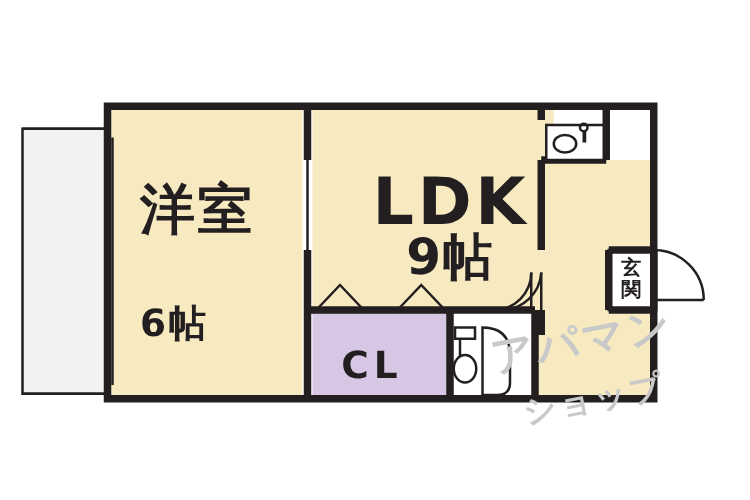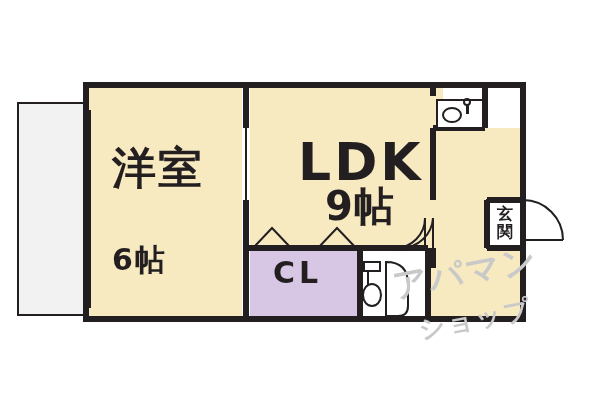--- a/index.html
+++ b/index.html
@@ -148,16 +148,16 @@
 
 <div class="wm" id="wm1">アパマン</div>
 <div class="wm" id="wm2">ショップ</div>
 
 <div class="lbl" id="lbl-washitsu-1" style="left:112px;top:146px;font-size:44px;letter-spacing:2px;">洋室</div>
 <div class="lbl" id="lbl-washitsu-2" style="left:112px;top:209px;font-size:30px;letter-spacing:2px;margin-top:36px;">6帖</div>
 
 <div class="lbl" id="lbl-ldk-1" style="left:298px;top:136px;font-size:52px;letter-spacing:3px;">LDK</div>
 <div class="lbl" id="lbl-ldk-2" style="left:325px;top:186px;font-size:40px;letter-spacing:1px;">9帖</div>
 
-<div class="lbl" id="lbl-cl" style="left:273px;top:258px;font-size:30px;letter-spacing:4px;">CL</div>
+<div class="lbl" id="lbl-cl" style="left:273px;top:278px;font-size:30px;letter-spacing:4px;">CL</div>
 
 <div class="lbl" id="lbl-genkan-1" style="left:497px;top:206px;font-size:16px;">玄</div>
 <div class="lbl" id="lbl-genkan-2" style="left:497px;top:224px;font-size:16px;">関</div>
 
 </body></html>

